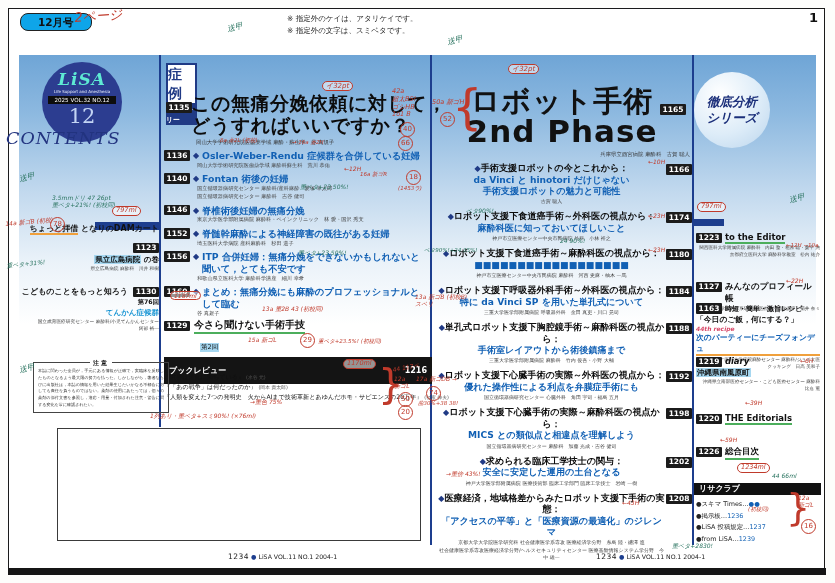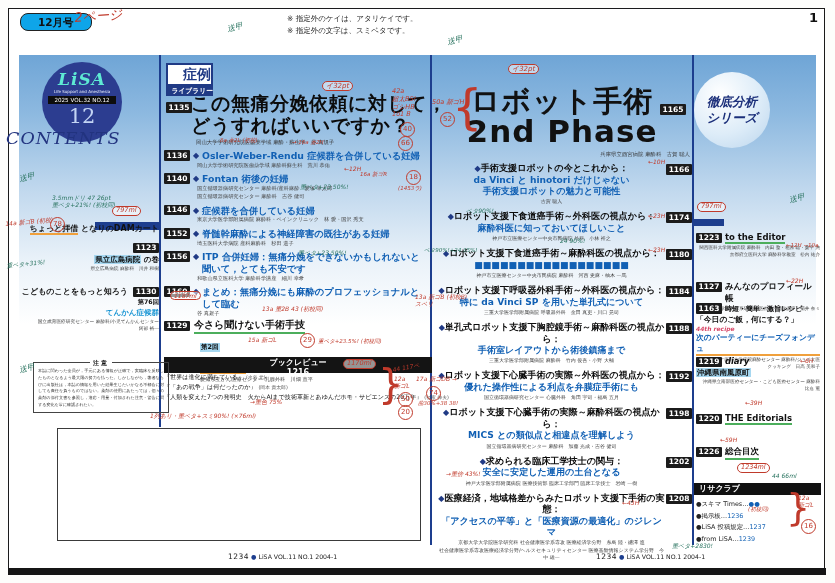--- a/index.html
+++ b/index.html
@@ -28,21 +28,21 @@
              color:#5eead4;margin-top:7px;letter-spacing:1px;}
   .logo-sub{font-size:4px;color:#e8eefc;}
   .logo-band{background:#0d0d0d;color:#fff;font-size:5.6px;margin:1.5px 6px;padding:1px 0;}
   .logo-num{font-family:"DejaVu Serif",serif;font-size:21px;color:#c3d4f4;line-height:1.05;}
   .contents{position:absolute;left:6px;top:128px;font-family:"DejaVu Serif",serif;font-style:italic;
             font-weight:normal;font-size:17.5px;color:#22337f;letter-spacing:1px;z-index:3;}
 
   .pnum{display:inline-block;background:#1b1b1b;color:#fff;font-size:7.5px;font-weight:bold;
         padding:0.5px 2.5px;border-radius:1px;line-height:1.3;}
 
-  .kicker{position:absolute;left:166px;top:63px;width:47px;text-align:right;z-index:3;}
+  .kicker{position:absolute;left:166px;top:63px;width:31px;text-align:left;z-index:3;}
   .kicker-top{border:2px solid #203a85;color:#203a85;font-weight:bold;font-size:14px;line-height:19px;background:#fff;}
   .kicker-bottom{background:#203a85;color:#fff;font-size:6.8px;font-weight:bold;line-height:10px;}
   .feat-num{position:absolute;left:166px;top:102px;z-index:3;}
   .headline{position:absolute;left:191px;top:92px;font-size:19px;font-weight:bold;line-height:1.18;
             letter-spacing:0.5px;color:#0c0c0c;white-space:pre-line;z-index:3;}
   .feat-editor{position:absolute;left:196px;top:139px;font-size:5.4px;color:#333;z-index:3;}
 
   .ci-list{position:absolute;left:164px;top:150px;width:264px;z-index:3;}
   .ci{margin-bottom:4px;}
   .ci-row{display:flex;align-items:flex-start;gap:3px;}
@@ -58,27 +58,27 @@
   .sb-auth{font-size:4.7px;color:#444;line-height:1.5;white-space:pre-line;}
   .hl-blue{background:#a6d7f0;padding:0 1px;}
   .txt-cyan{color:#1593d3;}
   .txt-blue{color:#1160b4;}
   .u-green{border-bottom:2.5px solid #4cae5c;}
   .u-orange{border-bottom:2.5px solid #f0a03c;}
 
   .series-feat{position:absolute;left:164px;top:318px;width:262px;z-index:3;}
   .sf-row1{display:flex;gap:4px;align-items:center;}
   .sf-label{font-size:10px;font-weight:bold;}
-  .sf-ep{margin-left:36px;font-size:6.5px;font-weight:bold;display:inline-block;margin-top:2px;}
+  .sf-ep{margin-left:36px;font-size:6.5px;font-weight:normal;display:inline-block;margin-top:2px;}
   .sf-title{margin-left:36px;font-size:11px;font-weight:bold;display:inline-block;margin-top:1px;}
   .sf-auth{margin-left:36px;font-size:5.2px;color:#444;margin-top:2px;}
 
-  .bookbar{position:absolute;left:164px;top:357px;width:258px;height:16px;background:#141414;color:#fff;
+  .bookbar{position:absolute;left:164px;top:357px;width:258px;height:27px;background:#141414;color:#fff;
            font-size:8px;font-weight:bold;display:flex;justify-content:space-between;align-items:center;
-           padding:0 5px;z-index:3;flex-direction:column;}
+           padding:0 5px;z-index:3;}
   .books{position:absolute;left:164px;top:372px;width:268px;font-size:6.1px;line-height:1.6;z-index:3;}
   .book{white-space:nowrap;}
   .book-auth{font-size:4.8px;color:#555;}
 
   .notice{position:absolute;left:33px;top:362px;width:126px;border:1px solid #444;padding:5px 4px 3px;z-index:3;}
   .notice-label{position:absolute;top:-4px;left:50%;transform:translateX(-50%);background:#fff;
                 font-size:6px;font-weight:bold;padding:0 3px;letter-spacing:2px;}
   .notice-body{font-size:4.1px;line-height:1.65;color:#333;text-align:justify;}
   .blank-box{position:absolute;left:57px;top:428px;width:362px;height:111px;border:1.3px solid #3a3a3a;background:#fff;z-index:3;}
 
@@ -181,21 +181,21 @@
           <span class="ci-title">Fontan 術後の妊婦</span>
         </div>
         <div class="ci-auth">国立循環器病研究センター 麻酔科/産科麻酔　愛塚 幸太郎
 国立循環器病研究センター 麻酔科　吉谷 健司</div>
       </div>
 
       <div class="ci">
         <div class="ci-row">
           <span class="pnum">1146</span>
           <span class="diamond">◆</span>
-          <span class="ci-title">症候群を合併している妊婦</span>
+          <span class="ci-title">脊椎術後妊婦の無痛分娩</span>
         </div>
         <div class="ci-auth">東京大学医学部附属病院 麻酔科・ペインクリニック　林 愛・国沢 秀文</div>
       </div>
 
       <div class="ci">
         <div class="ci-row">
           <span class="pnum">1152</span>
           <span class="diamond">◆</span>
           <span class="ci-title">脊髄幹麻酔による神経障害の既往がある妊婦</span>
         </div>

